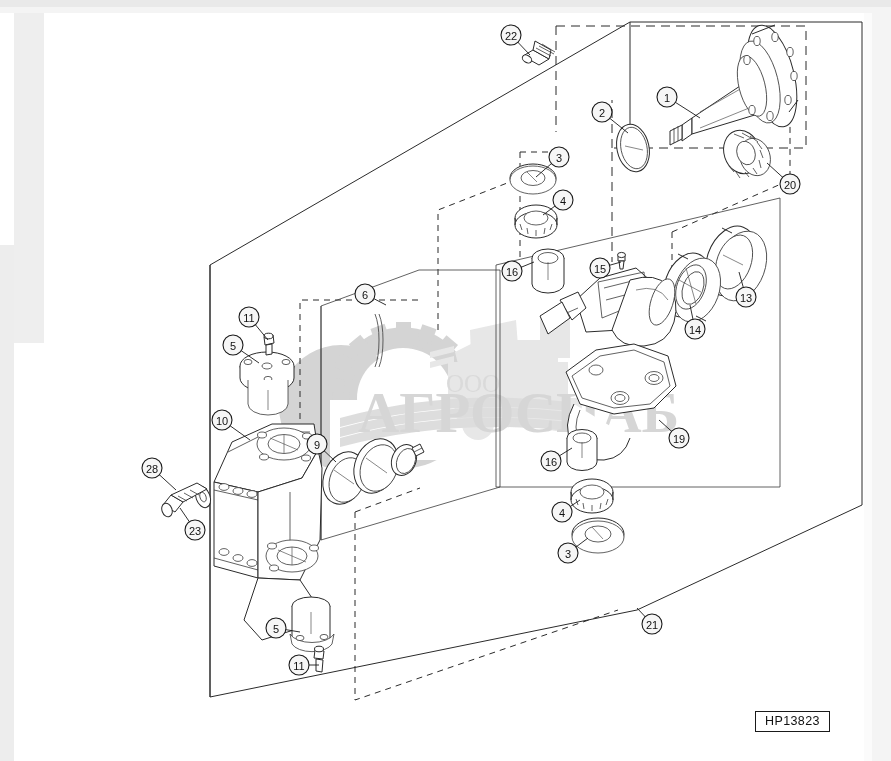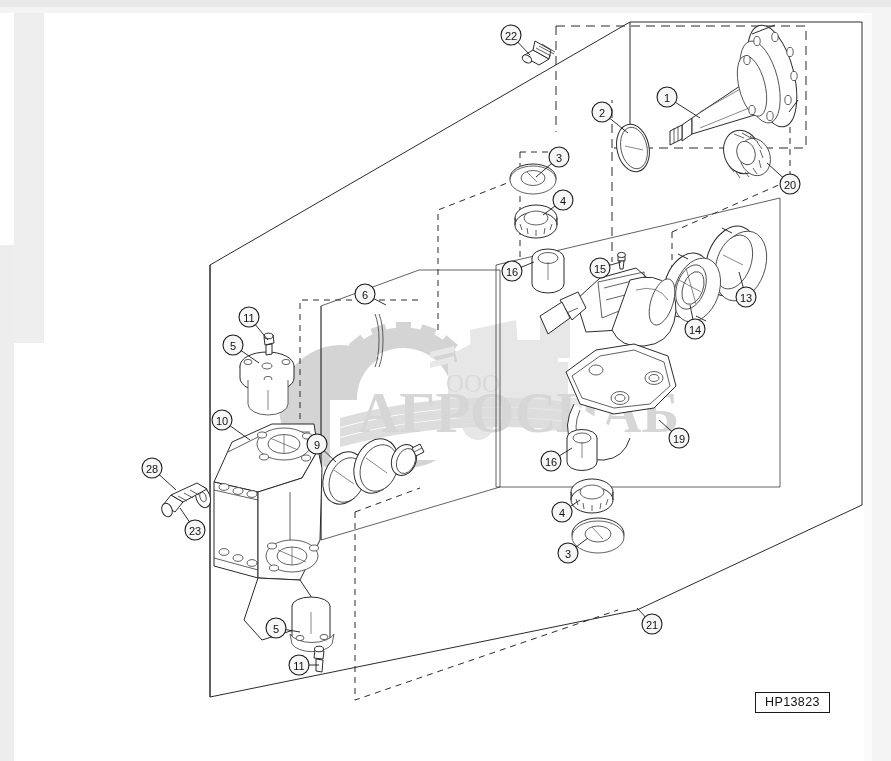--- a/index.html
+++ b/index.html
@@ -24,21 +24,21 @@
   .dash-s{fill:none;stroke:#2b2b2b;stroke-width:1;stroke-dasharray:6 5;}
   .leader{fill:none;stroke:#1a1a1a;stroke-width:.9;}
   .fillw{fill:#ffffff;}
   .wm{fill:#dcdcdc;}
   .wm2{fill:#e6e6e6;}
   .wm3{fill:#d2d2d2;}
 
   .cal-c{fill:#f6f6f6;stroke:#1a1a1a;stroke-width:1.1;}
   .cal-t{font-family:"Liberation Sans",sans-serif;font-size:11px;fill:#111;text-anchor:middle;dominant-baseline:central;font-weight:400;}
 
-  #partno{position:absolute;left:755px;top:692px;border:1.3px solid #1a1a1a;background:#fff;
+  #partno{position:absolute;left:755px;top:711px;border:1.3px solid #1a1a1a;background:#fff;
           padding:2px 9px 3px 9px;font-size:12.5px;color:#111;letter-spacing:.4px;
           font-family:"Liberation Sans",sans-serif;}
 </style>
 </head>
 <body>
 
 <div id="page">
 
   <div class="edge-top"></div>
   <div class="edge-top2"></div>

